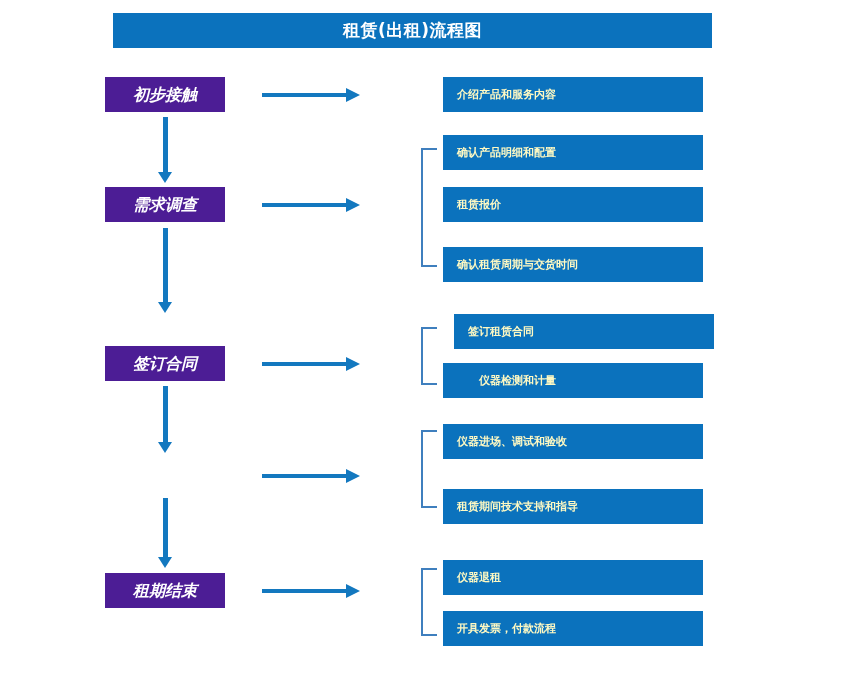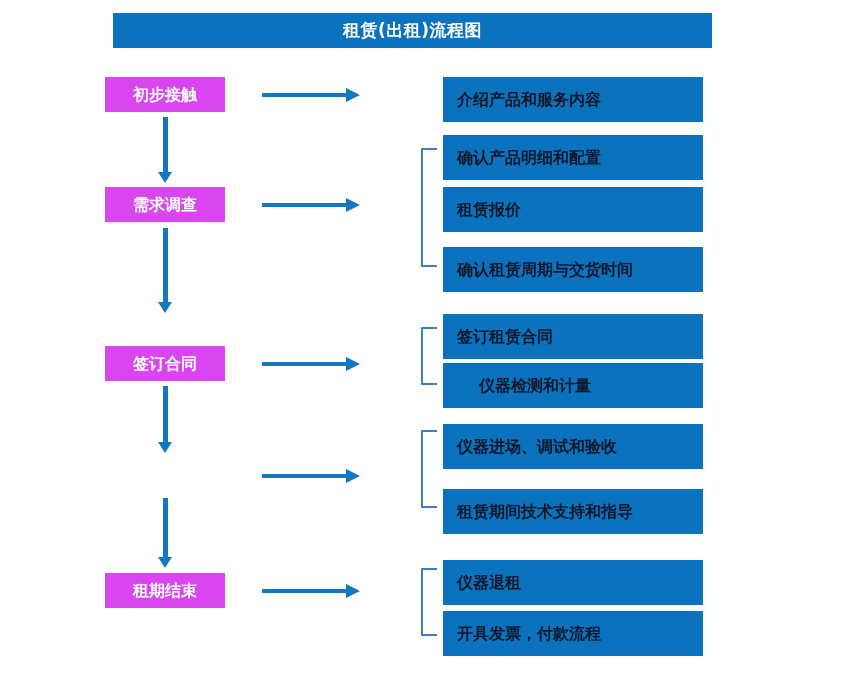--- a/index.html
+++ b/index.html
@@ -36,41 +36,42 @@
     letter-spacing: 0.5px;
     line-height: 1;
   }
 
   
   .stage-box {
     position: absolute;
     left: 105px;
     width: 120px;
     height: 35px;
-    background: #d946ef;
+    background: #4c1d95;
     color: #ffffff;
     display: flex;
     align-items: center;
     justify-content: center;
     font-size: 16px;
     font-weight: 700;
     line-height: 1;
+    font-style: italic;
   }
 
   
   .detail-box {
     position: absolute;
     left: 443px;
     width: 260px;
-    height: 45px;
+    height: 35px;
     background: #0b72bd;
-    color: #0f172a;
+    color: #fef9c3;
     display: flex;
     align-items: center;
-    font-size: 16px;
+    font-size: 11px;
     font-weight: 700;
     line-height: 1;
     padding-left: 14px;
     box-sizing: border-box;
     white-space: nowrap;
   }
 
   
   .h-arrow {
     position: absolute;
@@ -195,21 +196,21 @@
     <span class="shaft"></span>
     <span class="head"></span>
   </div>
 
   <div class="bracket" style="top:327px; height:58px;">
     <span class="spine"></span>
     <span class="stub top"></span>
     <span class="stub bottom"></span>
   </div>
 
-  <div class="detail-box" style="top:314px;">签订租赁合同</div>
+  <div class="detail-box" style="top:314px;margin-left:11px;">签订租赁合同</div>
 
   <div class="detail-box" style="top:363px;padding-left:36px;">仪器检测和计量</div>
 
   <div class="v-arrow" style="top:386px; height:67px;">
     <span class="shaft" style="height:56px;"></span>
     <span class="head" style="top:56px;"></span>
   </div>
 
 
   <div class="h-arrow" style="top:467px;">

